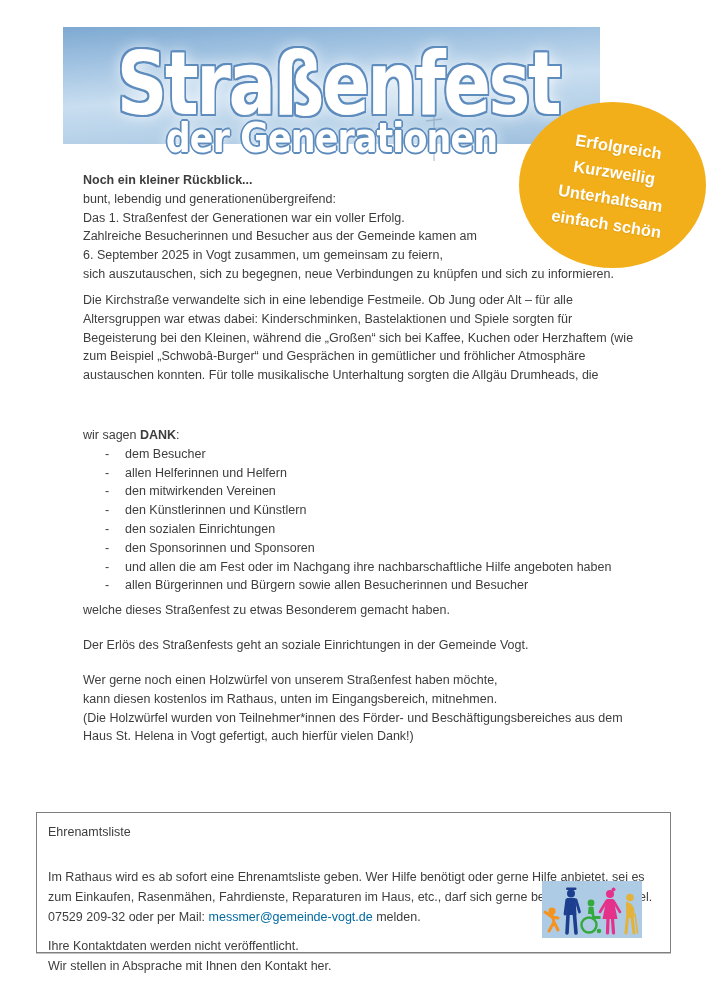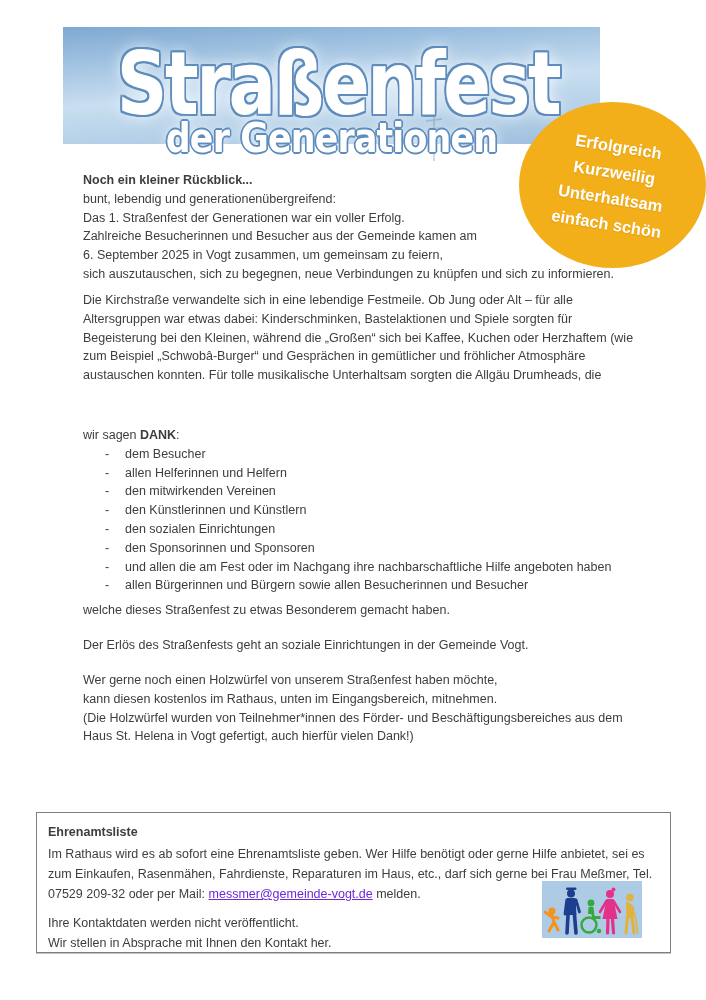--- a/index.html
+++ b/index.html
@@ -64,24 +64,24 @@
   .p-made   { top:601px; }
   .p-erloes { top:636px; }
   .p-cube   { top:671px; }
 
   
   .info-box {
     position:absolute; left:36px; top:812px; width:635px; height:141px;
     border:1px solid #7f7f7f; background:#ffffff; box-shadow:0 1px 0 #c2c2c2;
     padding:9px 11px; font-size:12.5px; line-height:20px;
   }
-  .info-box .heading { font-weight:bold; margin-bottom:2px; }
+  .info-box .heading { font-weight:normal; margin-bottom:25px; }
   .info-box .box-para { width:614px; }
   .info-box .box-lines { margin-top:9px; }
-  .email-link { color:#6d28d9; text-decoration:underline; cursor:pointer; }
+  .email-link { color:#0369a1; cursor:pointer; }
   .figures { position:absolute; right:28px; bottom:8px; }
 </style>
 </head>
 <body>
 
 <div class="page">
 
   <div class="banner">
     <div class="steeple">
       <svg width="22" height="52" viewBox="0 0 22 52">
@@ -113,21 +113,21 @@
     <div class="line">Zahlreiche Besucherinnen und Besucher aus der Gemeinde kamen am</div>
     <div class="line">6. September 2025 in Vogt zusammen, um gemeinsam zu feiern,</div>
     <div class="line">sich auszutauschen, sich zu begegnen, neue Verbindungen zu knüpfen und sich zu informieren.</div>
   </div>
 
   <div class="para p-story">
     <div class="line">Die Kirchstraße verwandelte sich in eine lebendige Festmeile. Ob Jung oder Alt – für alle</div>
     <div class="line">Altersgruppen war etwas dabei: Kinderschminken, Bastelaktionen und Spiele sorgten für</div>
     <div class="line">Begeisterung bei den Kleinen, während die „Großen“ sich bei Kaffee, Kuchen oder Herzhaftem (wie</div>
     <div class="line">zum Beispiel „Schwobâ-Burger“ und Gesprächen in gemütlicher und fröhlicher Atmosphäre</div>
-    <div class="line">austauschen konnten. Für tolle musikalische Unterhaltsam sorgten die Allgäu Drumheads, die</div>
+    <div class="line">austauschen konnten. Für tolle musikalische Unterhaltung sorgten die Allgäu Drumheads, die</div>
   </div>
 
   <div class="para p-thanks">
     <div class="line"><span>wir sagen </span><span class="b">DANK</span><span>:</span></div>
     <div class="thanks-list">
       <div class="thanks-item">
           <span class="dash">-</span>
           <span>dem Besucher</span>
         </div>
       <div class="thanks-item">

